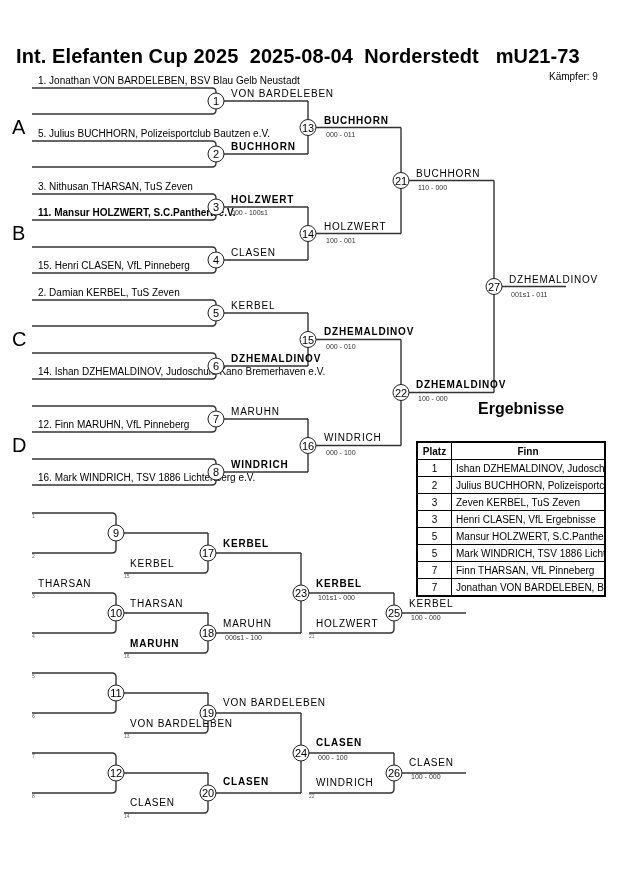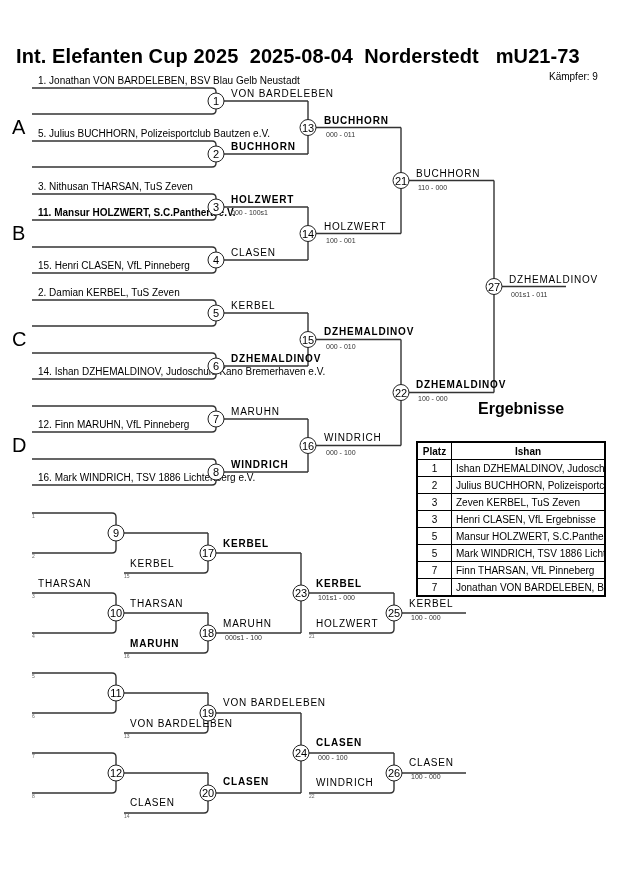--- a/index.html
+++ b/index.html
@@ -283,21 +283,21 @@
         <text x="301" y="757" class="num">24</text>
       </g>
     </g>
 </svg>
 
 <div id="results-title">Ergebnisse</div>
 <table id="results">
   <thead>
     <tr>
       <th class="place">Platz</th>
-      <th>Ishan</th>
+      <th>Finn</th>
     </tr>
   </thead>
   <tbody>
     <tr>
         <td class="place">1</td>
         <td class="name">Ishan DZHEMALDINOV, Judoschule Kano Bremerhaven e.V.</td>
       </tr>
     <tr>
         <td class="place">2</td>
         <td class="name">Julius BUCHHORN, Polizeisportclub Bautzen e.V.</td>

